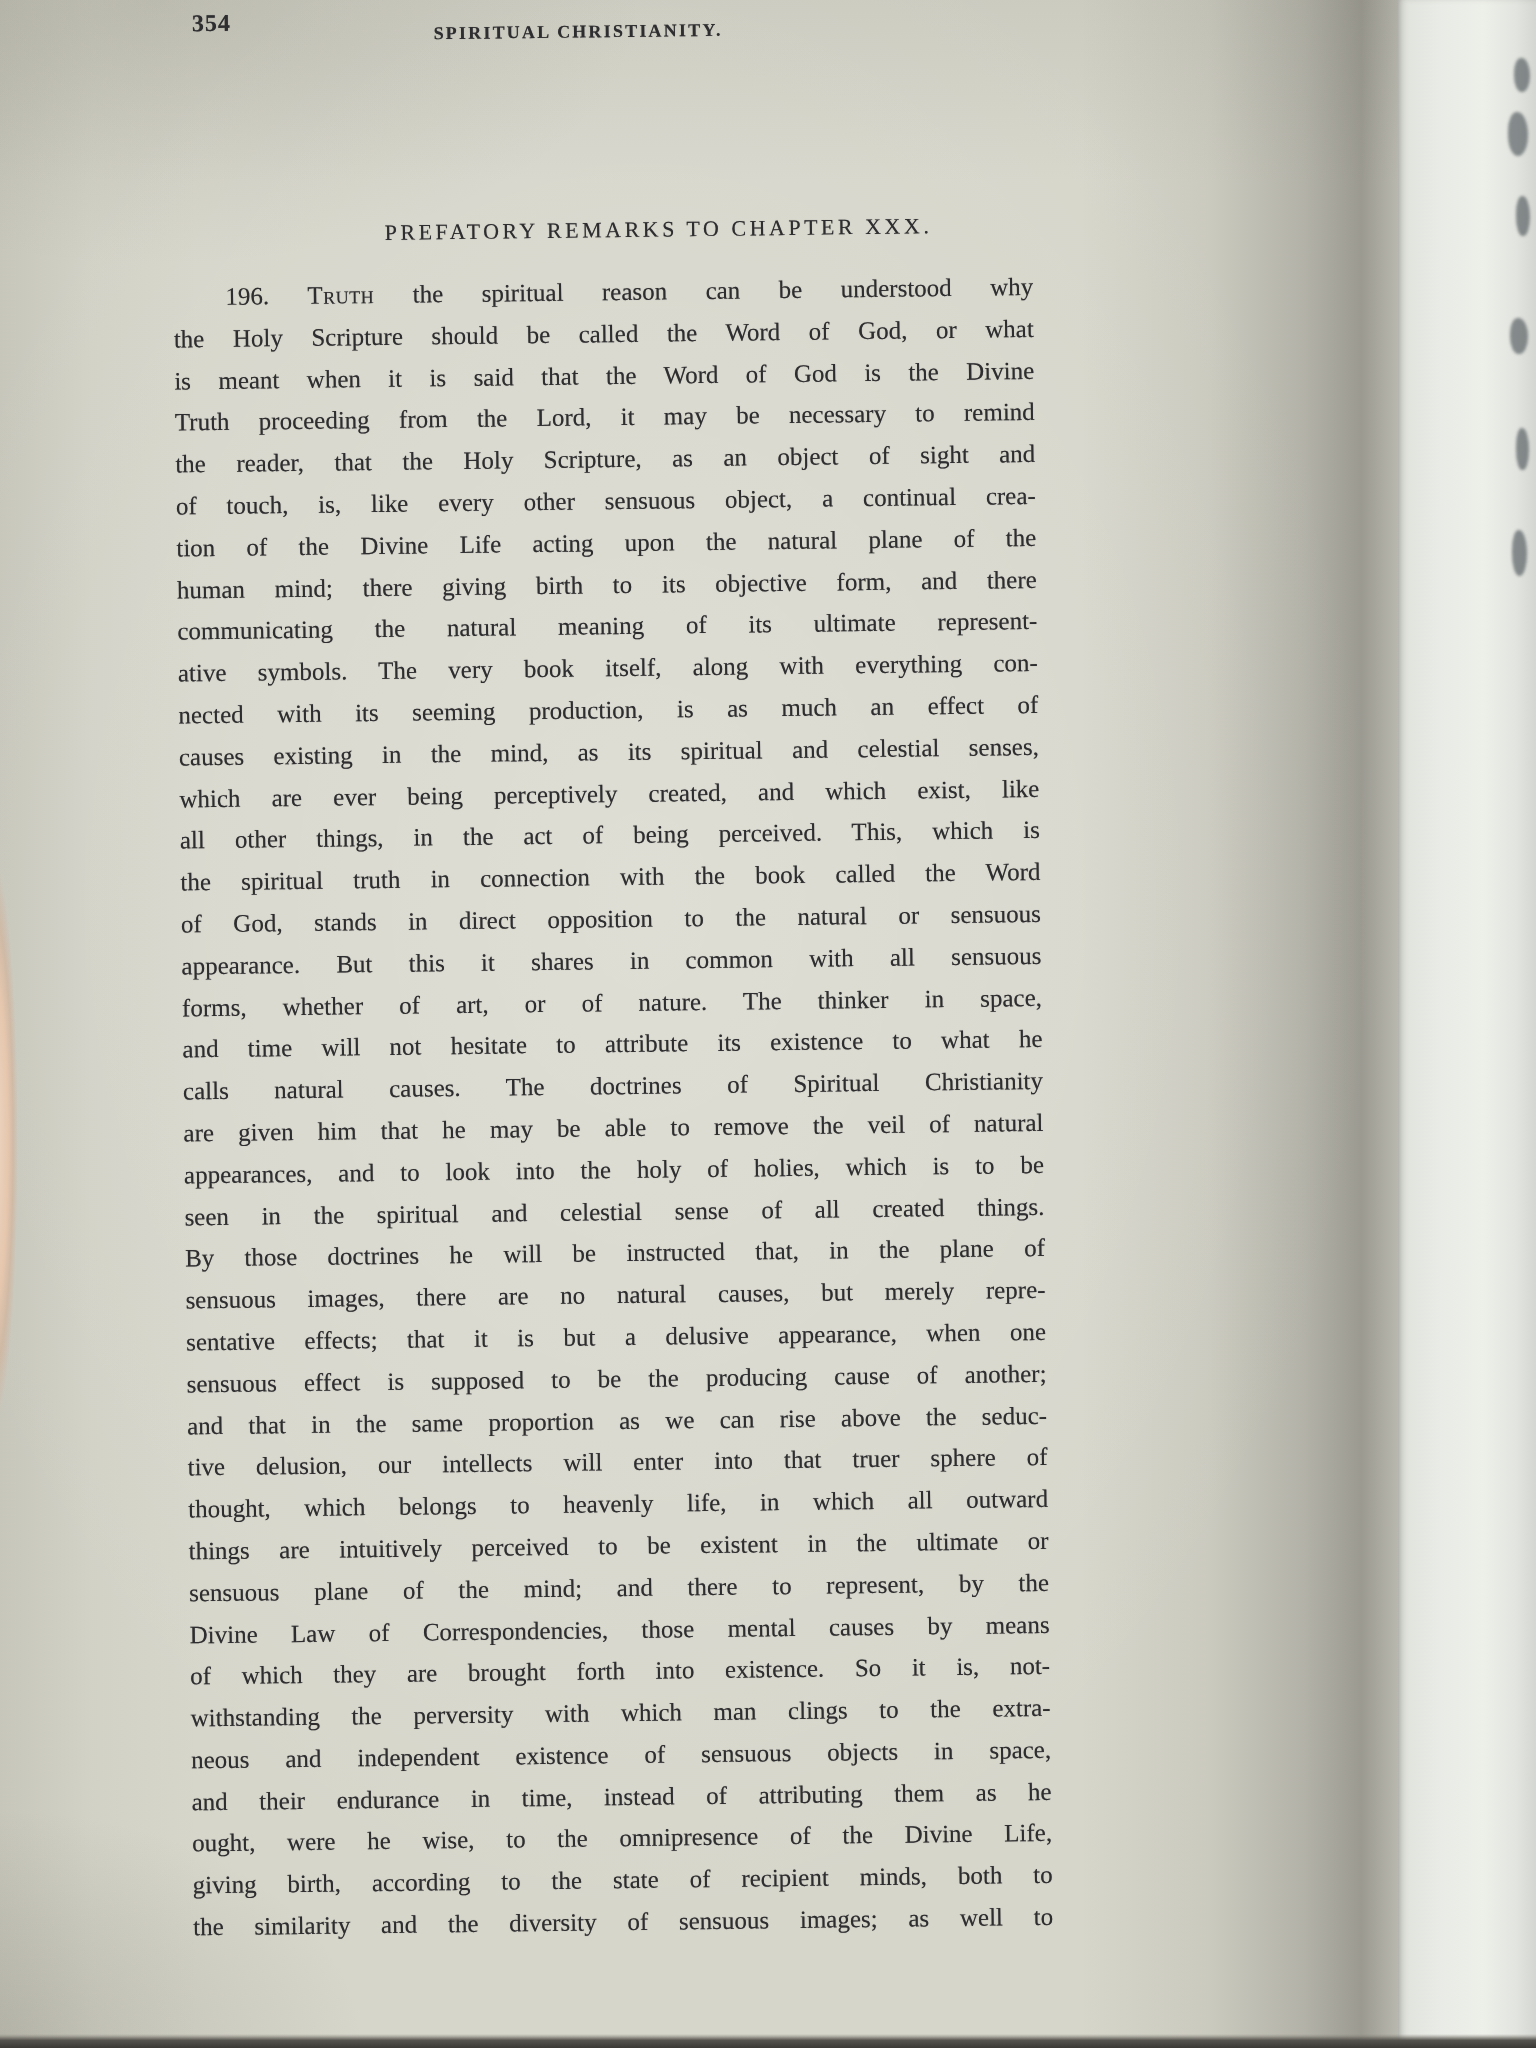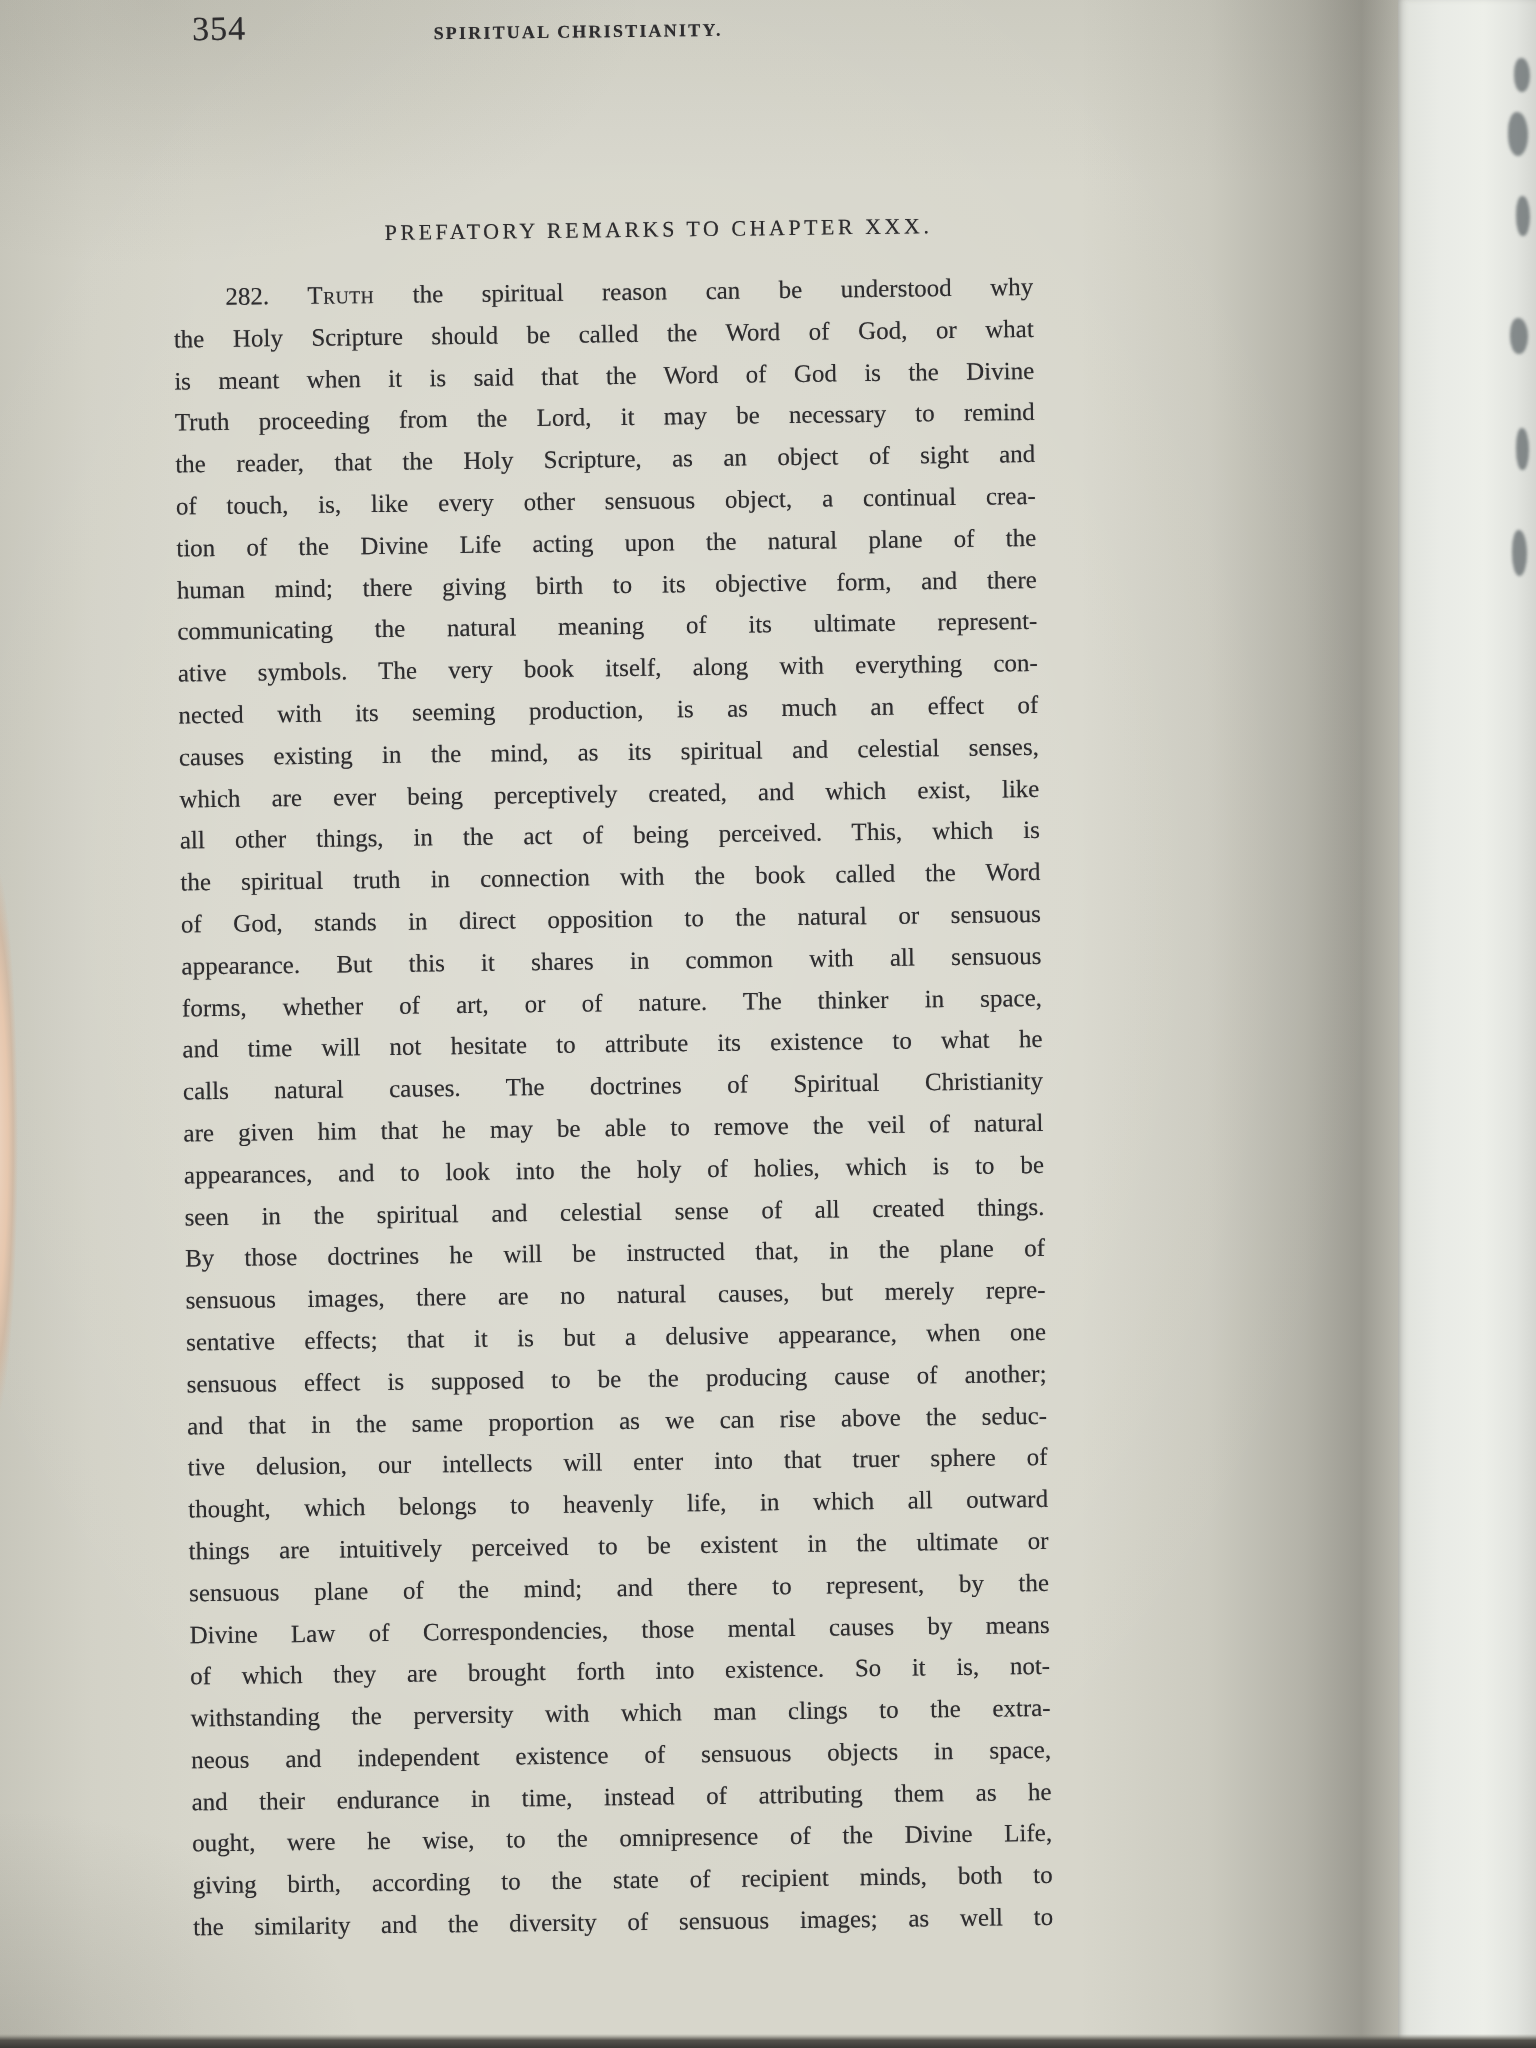--- a/index.html
+++ b/index.html
@@ -65,21 +65,21 @@
   .page-text{
     position:absolute;left:170px;top:8px;width:872px;height:1980px;
     transform:rotate(-0.7deg);
     transform-origin:40px 20px;
     color:#2e2d2f;
     text-shadow:0 0 0.7px rgba(42,42,45,0.55);
     z-index:3;
   }
   .page-number{
     position:absolute;left:22px;top:2px;
-    font-size:34px;font-weight:normal;letter-spacing:1px;
+    font-size:24px;font-weight:bold;letter-spacing:1px;
   }
   .running-title{
     position:absolute;left:0;right:0;top:18px;
     text-align:center;
     font-size:18px;letter-spacing:2.2px;font-weight:bold;
     transform:translateX(-28px);
   }
   .section-heading{
     position:absolute;left:0;right:0;top:214px;
     text-align:center;
@@ -118,21 +118,21 @@
   </div>
 
   <div class="finger"></div>
 
   <div class="page-text">
     <div class="page-number">354</div>
     <div class="running-title">SPIRITUAL CHRISTIANITY.</div>
     <div class="section-heading">PREFATORY REMARKS TO CHAPTER XXX.</div>
 
     <div class="body-text">
-      <div class="line first"><span class="para-num">282. </span><span class="lead-smallcaps">Truth</span><span> the spiritual reason can be understood why</span></div>
+      <div class="line first"><span class="para-num">196. </span><span class="lead-smallcaps">Truth</span><span> the spiritual reason can be understood why</span></div>
       <div class="line">the Holy Scripture should be called the Word of God, or what</div>
       <div class="line">is meant when it is said that the Word of God is the Divine</div>
       <div class="line">Truth proceeding from the Lord, it may be necessary to remind</div>
       <div class="line">the reader, that the Holy Scripture, as an object of sight and</div>
       <div class="line">of touch, is, like every other sensuous object, a continual crea-</div>
       <div class="line">tion of the Divine Life acting upon the natural plane of the</div>
       <div class="line">human mind; there giving birth to its objective form, and there</div>
       <div class="line">communicating the natural meaning of its ultimate represent-</div>
       <div class="line">ative symbols. The very book itself, along with everything con-</div>
       <div class="line">nected with its seeming production, is as much an effect of</div>

